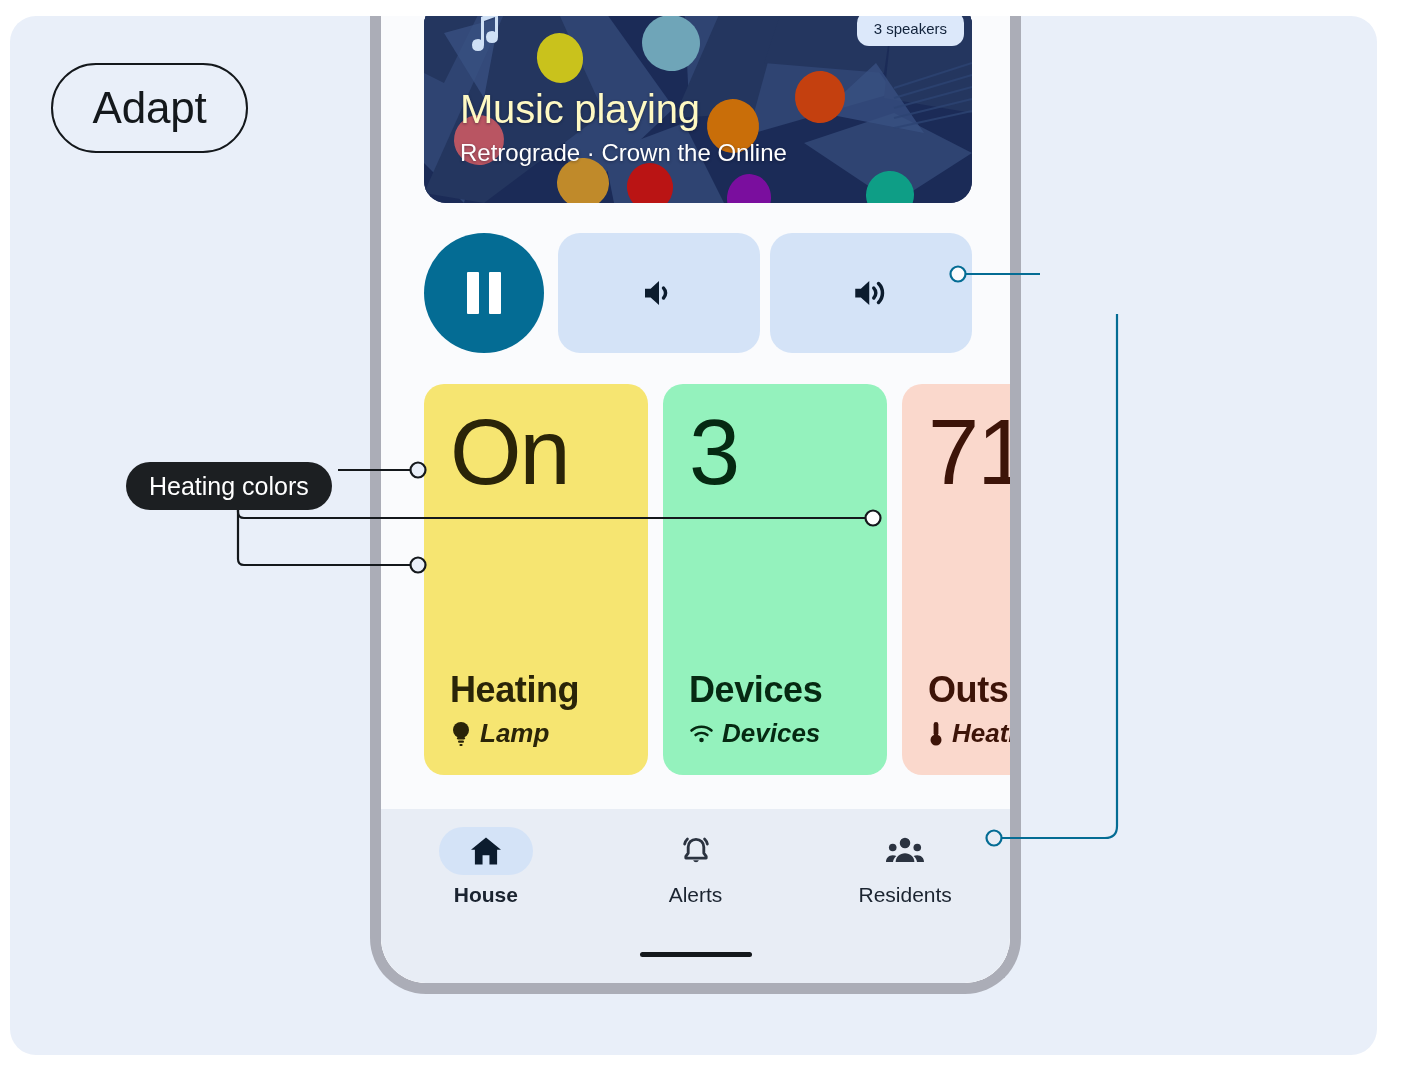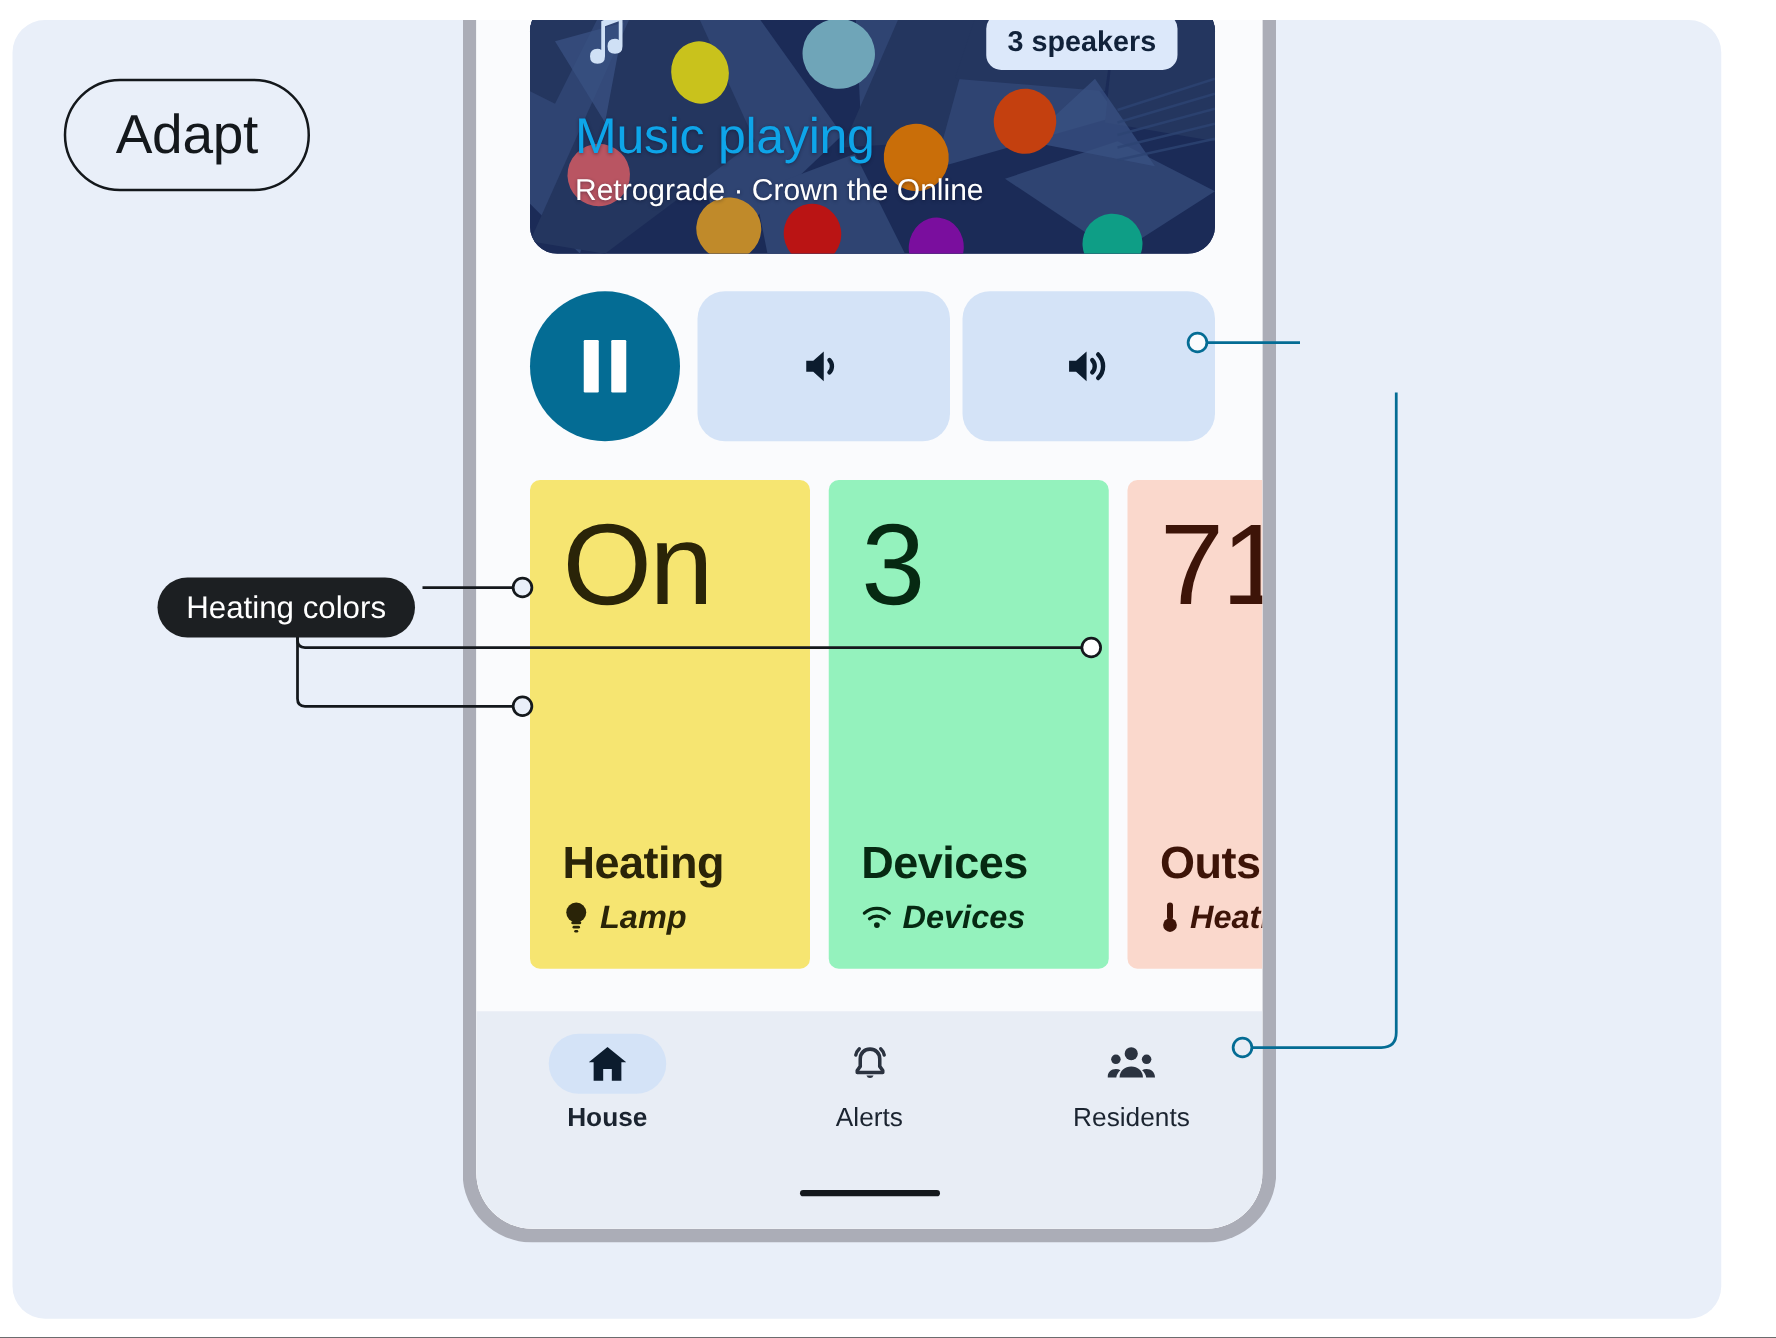--- a/index.html
+++ b/index.html
@@ -57,33 +57,33 @@
     position: absolute;
     left: 43px; top: 71px;
     width: 548px; height: 200px;
     border-radius: 22px;
     overflow: hidden;
     background: #1B2B57;
   }
   .album-art { position: absolute; inset: 0; }
   .speakers-badge {
     position: absolute;
-    right: 30px; top: 8px;
+    right: 8px; top: 8px;
     background: #DCE8FA;
     color: #11223A;
     border-radius: 12px;
     padding: 9px 17px;
-    font-size: 23px;
-    font-weight: 700;
+    font-size: 15px;
+    font-weight: 400;
     z-index: 5;
   }
   .album-title {
     position: absolute;
     left: 36px; top: 84px;
-    color: #0ea5e9;
+    color: #fef9c3;
     font-size: 40px;
     font-weight: 400;
     letter-spacing: -0.2px;
     z-index: 4;
     text-shadow: 0 1px 3px rgba(10,16,38,.45);
   }
   .album-sub {
     position: absolute;
     left: 36px; top: 136px;
     color: #FFFFFF;
@@ -129,21 +129,21 @@
   
   .tiles {
     position: absolute;
     left: 43px; top: 452px;
     width: 600px; height: 391px;
     display: flex; gap: 15px;
   }
   .tile {
     position: relative;
     width: 224px; height: 391px;
-    border-radius: 8px;
+    border-radius: 20px;
     padding: 22px 26px 26px 26px;
     flex-shrink: 0;
     display: flex; flex-direction: column; justify-content: space-between;
     overflow: hidden;
   }
   .tile-value { font-size: 92px; font-weight: 400; line-height: 1.0; letter-spacing: -2px; white-space: nowrap; }
   .tile-bottom { display: flex; flex-direction: column; gap: 7px; }
   .tile-name { font-size: 36px; font-weight: 700; letter-spacing: -0.4px; white-space: nowrap; }
   .tile-status { font-size: 26px; font-weight: 700; display: flex; align-items: center; gap: 8px; white-space: nowrap; font-style: italic; }
 

